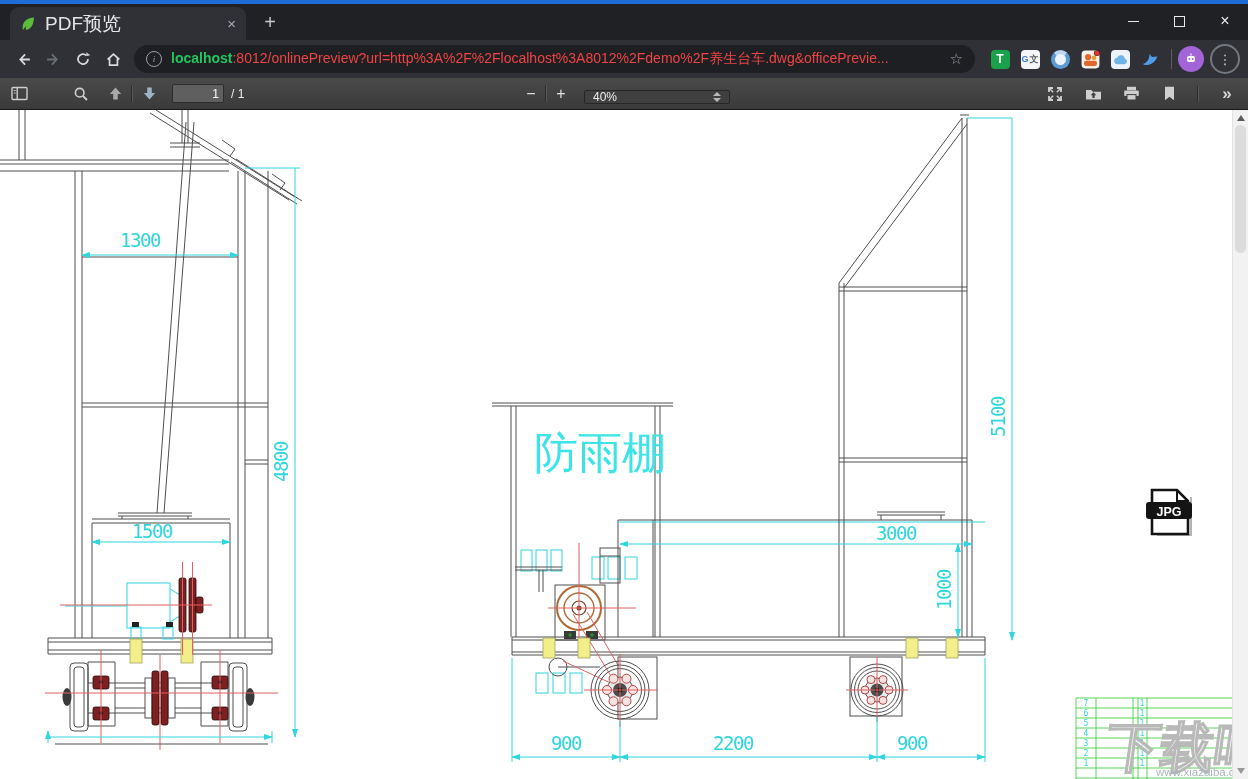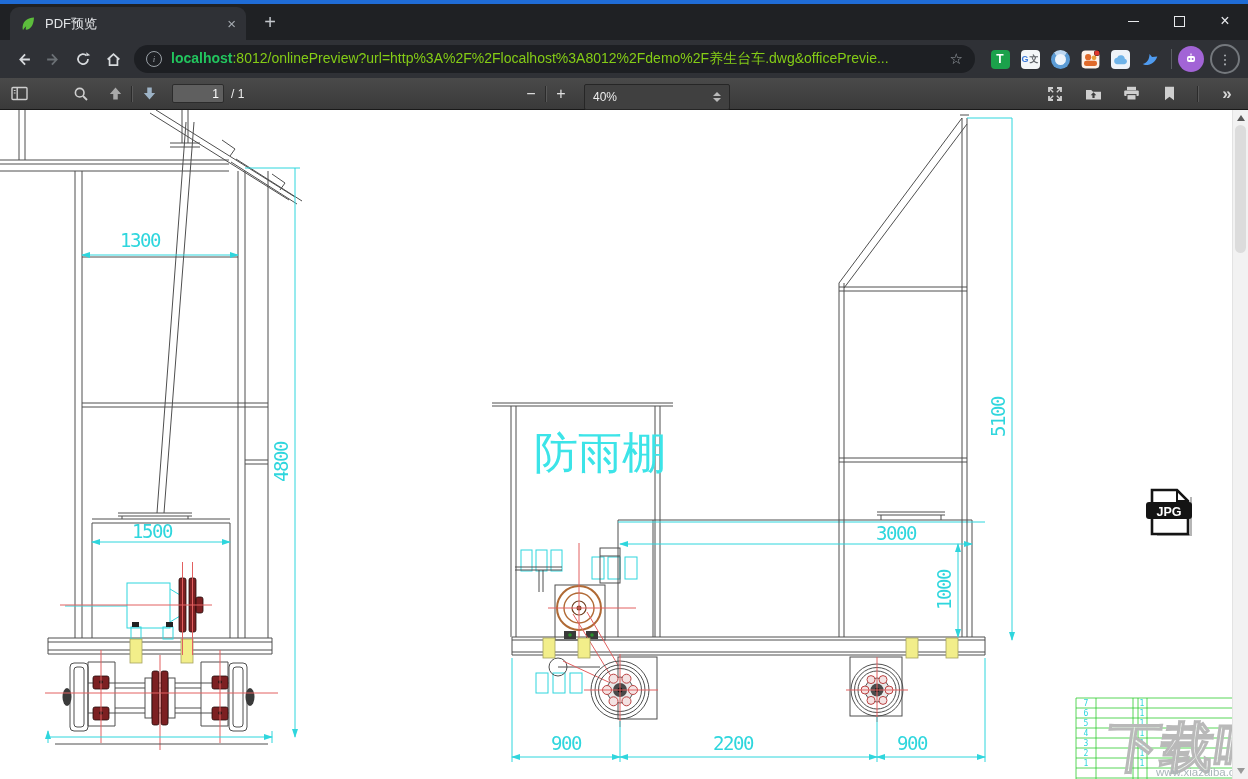--- a/index.html
+++ b/index.html
@@ -6,41 +6,41 @@
     font-family:"Liberation Sans",sans-serif;-webkit-font-smoothing:antialiased;}
   .window{width:1248px;height:779px;display:flex;flex-direction:column;}
 
   
   .top-strip{height:4px;background:#1f6cd6;}
 
   
   .tabbar{height:36px;background:#1f2124;position:relative;}
   .tab{position:absolute;left:10px;bottom:0;width:236px;height:33px;background:#2f3136;
     border-radius:9px 9px 0 0;display:flex;align-items:center;padding:0 10px;box-sizing:border-box;}
-  .tab-title{color:#e3e5e8;font-size:13px;margin-left:9px;white-space:nowrap;}
+  .tab-title{color:#e3e5e8;font-size:19px;margin-left:9px;white-space:nowrap;}
   .tab-close{margin-left:auto;color:#a6abb1;font-size:15px;line-height:15px;cursor:default;}
   .newtab{position:absolute;left:256px;bottom:4px;width:28px;height:28px;color:#c3c7cc;
     font-size:20px;display:flex;align-items:center;justify-content:center;}
   .win-controls{position:absolute;right:0;top:2px;height:30px;display:flex;}
   .wc{width:46px;height:30px;display:flex;align-items:center;justify-content:center;color:#e8eaed;}
   .wc-line{display:block;width:11px;border-top:1.6px solid #e8eaed;}
   .wc-box{display:block;width:9px;height:9px;border:1.3px solid #e8eaed;}
   .wc-x{font-size:16px;line-height:16px;}
 
   
   .navbar{height:38px;background:#2f3136;display:flex;align-items:center;padding:0 8px;}
   .navbtn{width:30px;height:30px;display:flex;align-items:center;justify-content:center;flex:0 0 auto;}
   .urlpill{flex:1;height:28px;background:#1d1f23;border-radius:14px;display:flex;align-items:center;
     padding:0 12px;margin:0 10px 0 6px;overflow:hidden;}
   .info-i{width:14px;height:14px;border:1.4px solid #9aa0a6;border-radius:50%;color:#9aa0a6;
     font-size:9px;font-style:italic;display:flex;align-items:center;justify-content:center;flex:0 0 auto;
     font-family:"Liberation Serif",serif;}
   .urltext{margin-left:9px;font-size:14px;white-space:nowrap;overflow:hidden;flex:1;}
   .url-host{color:#22c55e;font-weight:bold;}
-  .url-rest{color:#84cc16;}
+  .url-rest{color:#ef4444;}
   .url-star{color:#9aa0a6;font-size:15px;margin-left:8px;flex:0 0 auto;}
   .ext{width:26px;height:26px;display:flex;align-items:center;justify-content:center;flex:0 0 auto;margin:0 2px;}
   .ext-tm{width:19px;height:19px;background:#1ba14b;border-radius:4px;color:#fff;font-weight:bold;
     font-size:12px;display:flex;align-items:center;justify-content:center;}
   .ext-tr{width:19px;height:19px;background:#f4f6f8;border-radius:4px;display:flex;align-items:center;
     justify-content:center;font-size:9px;font-weight:bold;color:#3a79d8;}
   .ext-tr b{color:#5f6368;font-size:9px;margin-left:1px;}
   .ext-ring{width:11px;height:11px;border:4.5px solid #5b9bd5;border-top-color:#bcd7f2;border-radius:50%;background:#eef4fb;}
   .ext-cloudbox{width:19px;height:19px;background:#eef3f9;border-radius:4px;display:flex;align-items:center;justify-content:center;}
   .divider-v{width:1px;height:20px;background:#5a5e63;margin:0 6px;flex:0 0 auto;}
@@ -52,21 +52,21 @@
   
   .pdfbar{height:31px;border-bottom:1px solid #191919;background:linear-gradient(#4a4a4a,#3a3a3a);
     display:flex;align-items:center;position:relative;color:#d6d6d6;}
   .pbtn{width:26px;height:26px;display:flex;align-items:center;justify-content:center;flex:0 0 auto;}
   .pdiv{width:1px;height:16px;background:#2b2b2b;border-right:1px solid #585858;margin:0 3px;flex:0 0 auto;}
   .page-input{width:42px;height:17px;background:#5f5f5f;border:1px solid #2c2c2c;border-radius:2px;
     color:#fff;font-size:12px;text-align:right;padding:0 4px;margin-left:10px;}
   .page-count{font-size:12px;color:#ececec;margin-left:7px;}
   .zoomgrp{position:absolute;left:520px;top:0;height:31px;display:flex;align-items:center;}
   .zbtn{width:22px;height:22px;display:flex;align-items:center;justify-content:center;font-size:16px;color:#e0e0e0;}
-  .zoomsel{width:146px;height:26px;background:#404040;border:1px solid #262626;border-radius:2px;
+  .zoomsel{width:146px;height:14px;background:#404040;border:1px solid #262626;border-radius:2px;
     margin-left:12px;display:flex;align-items:center;padding:0 8px;box-sizing:border-box;font-size:12px;color:#ececec;margin-top:7px;}
   .spin{margin-left:auto;display:flex;flex-direction:column;gap:2px;}
   .spin i{display:block;width:0;height:0;border-left:4px solid transparent;border-right:4px solid transparent;}
   .spin .up{border-bottom:4px solid #b9b9b9;}
   .spin .dn{border-top:4px solid #b9b9b9;}
   .rightgrp{position:absolute;right:8px;top:0;height:31px;display:flex;align-items:center;gap:12px;}
   .more-gl{font-size:17px;font-weight:bold;color:#d6d6d6;}
 
   
   .content{position:relative;height:669px;background:#fff;flex:1;}

